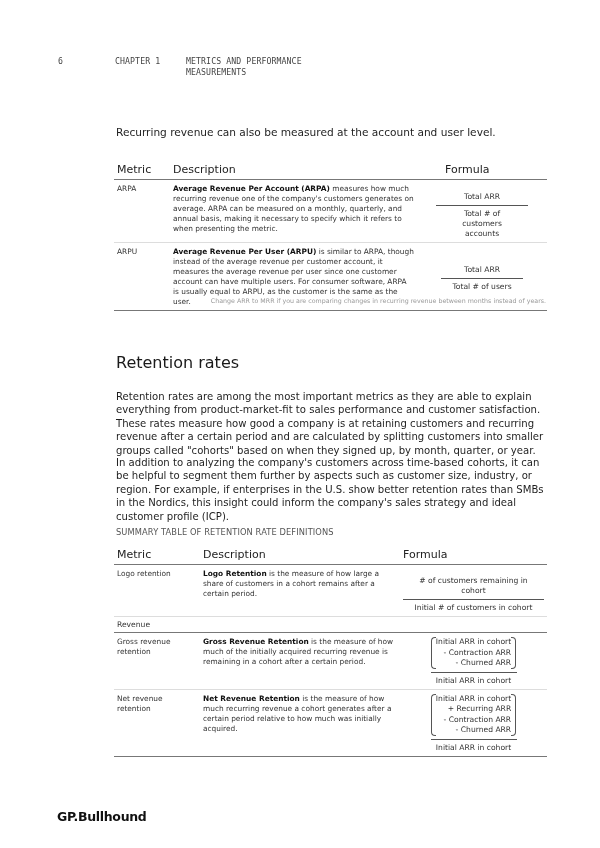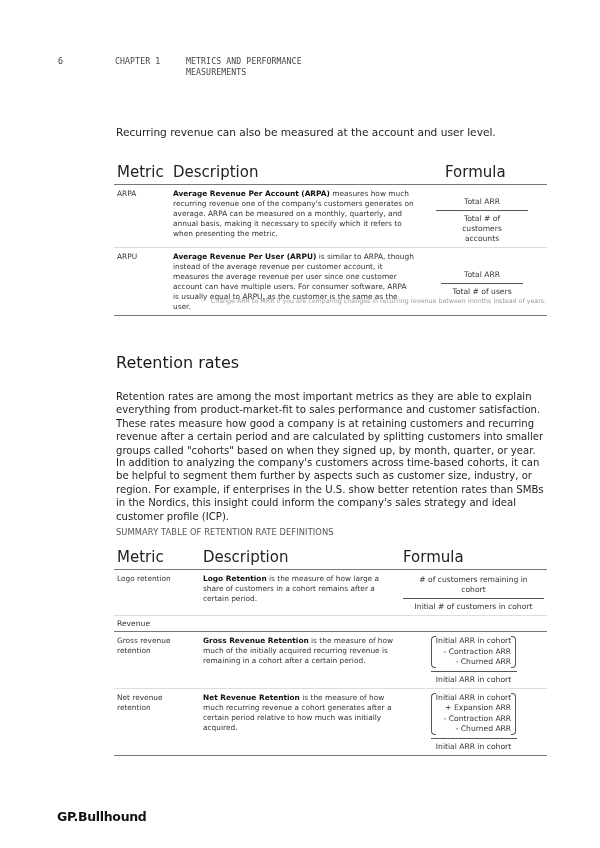--- a/index.html
+++ b/index.html
@@ -10,21 +10,21 @@
     .page-header .pnum { position: absolute; left: 58px; top: 0; }
     .page-header .chap { position: absolute; left: 115px; top: 0; }
     .page-header .sect { position: absolute; left: 186px; top: 0; line-height: 11px; width: 130px; }
 
     .intro { position: absolute; top: 126px; left: 116px; font-size: 10.6px; color: #1e1e1e; }
 
     table { border-collapse: collapse; width: 100%; }
     .t1 { position: absolute; top: 160px; left: 114px; width: 433px; }
     .t2 { position: absolute; top: 545px; left: 114px; width: 433px; }
 
-    th { font-weight: normal; text-align: left; font-size: 15px; color: #222; padding: 3px 3px 3px 3px; border-bottom: 1.6px solid #777; }
+    th { font-weight: normal; text-align: left; font-size: 11px; color: #222; padding: 3px 3px 3px 3px; border-bottom: 1.6px solid #777; }
     td { vertical-align: top; font-size: 7.4px; line-height: 10px; color: #333; padding: 4px 3px 3px 3px; }
     td b { color: #111; font-weight: bold; }
     .t1 tr.row td, .t2 tr.row td { border-bottom: 0.8px solid #ddd; }
     .t1 tr.last td { border-bottom: 1.6px solid #777; }
     .t2 tr.last td { border-bottom: 1.6px solid #777; }
     .t2 tr.group td { border-bottom: 1.2px solid #777; color: #333; padding: 3px 3px 2px 3px; font-size: 7.6px; }
     .t2 tr.group-sep td { border-top: 1.6px solid #777; margin-left: 15px; }
 
     .formula { text-align: center; font-size: 7.6px; color: #333; }
     .frac { display: inline-block; text-align: center; }
@@ -116,21 +116,21 @@
     <tr>
       <th>Metric</th>
       <th>Description</th>
       <th>Formula</th>
     </tr>
   </thead>
   <tbody>
     <tr class="row">
       <td>Logo retention</td>
       <td><b>Logo Retention</b><span> is the measure of how large a share of customers in a cohort remains after a certain period.</span></td>
-      <td class="formula" style="padding-top:5px">
+      <td class="formula" style="padding-top:11px">
         <span class="frac">
           <span class="num"># of customers remaining in cohort</span>
           <span class="den">Initial # of customers in cohort</span>
         </span>
       </td>
     </tr>
     <tr class="group group-sep">
       <td colspan="3">Revenue</td>
     </tr>
     <tr class="row">
@@ -150,21 +150,21 @@
       </td>
     </tr>
     <tr class="last">
       <td style="padding-right:12px">Net revenue retention</td>
       <td><b>Net Revenue Retention</b><span> is the measure of how much recurring revenue a cohort generates after a certain period relative to how much was initially acquired.</span></td>
       <td class="formula" style="padding-top:4px">
         <span class="frac" style="width:86px">
           <span class="num" style="padding:0 0 3px 0">
             <span class="paren-wrap">
               <span>Initial ARR in cohort</span>
-              <span>+ Expansion ARR</span>
+              <span>+ Recurring ARR</span>
               <span>- Contraction ARR</span>
               <span>- Churned ARR</span>
             </span>
           </span>
           <span class="den">Initial ARR in cohort</span>
         </span>
       </td>
     </tr>
   </tbody>
 </table>

